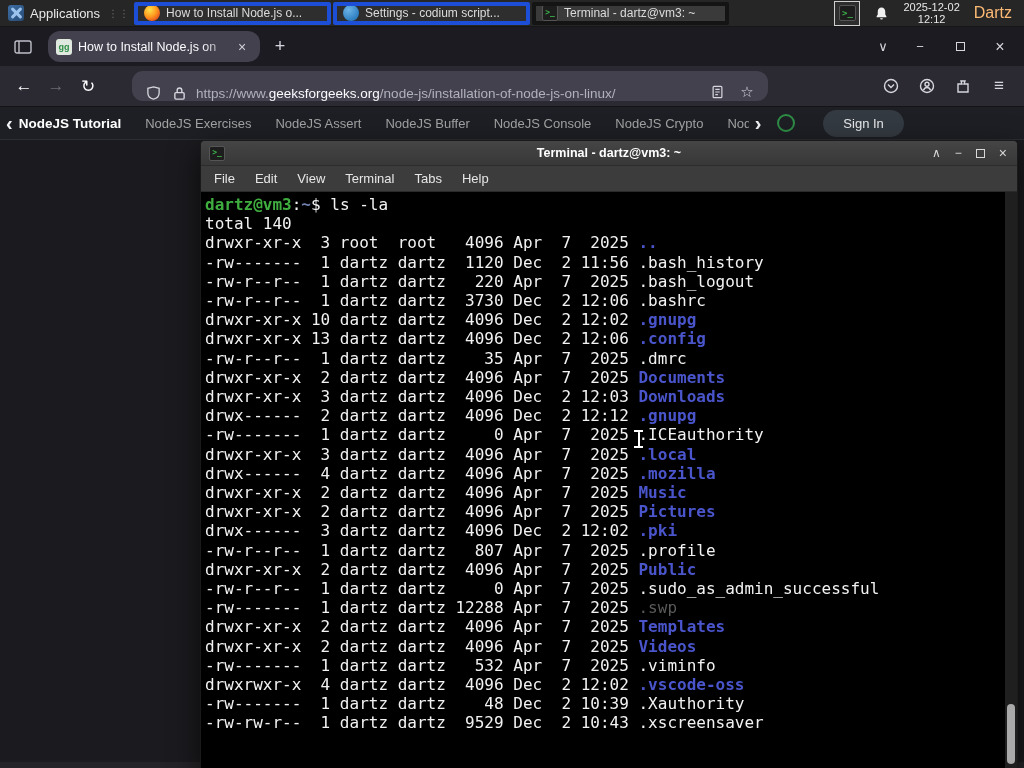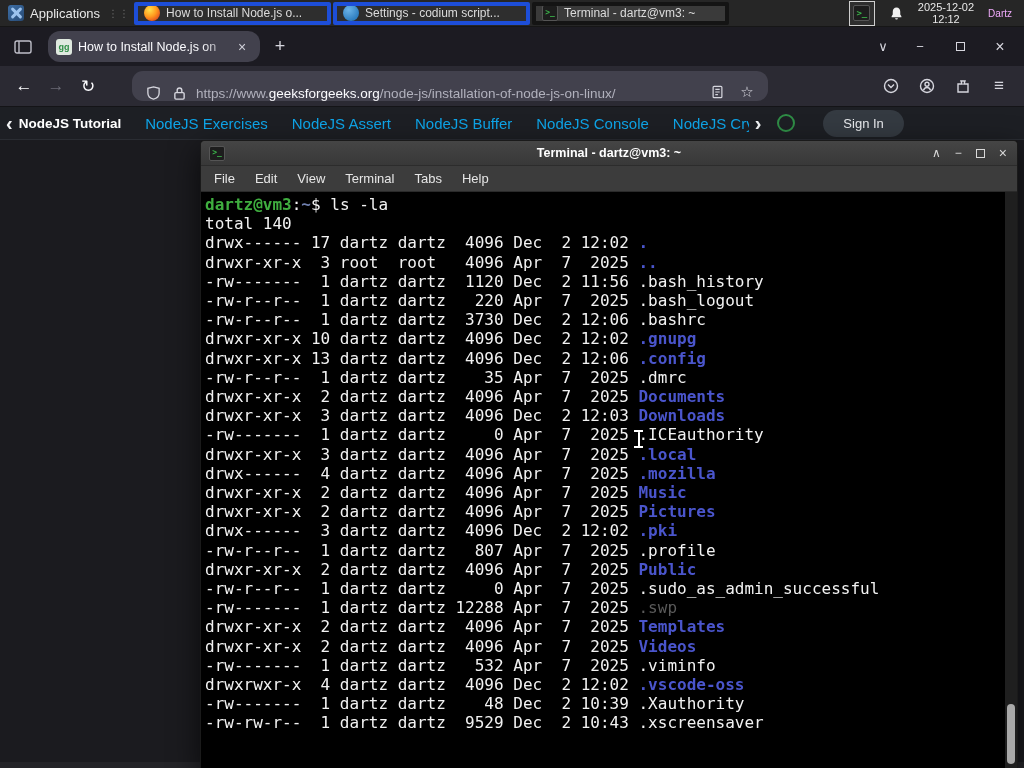--- a/index.html
+++ b/index.html
@@ -33,21 +33,21 @@
     display:flex; align-items:center; justify-content:center; }
   .term-ico::before { content:">_"; font-size:8px; line-height:1; }
   .icon-terminal { border-radius:2px; }
   .tray { margin-left:auto; display:flex; align-items:center; gap:14px; padding-right:8px; height:27px; }
   .tray-term { width:26px; height:25px; border:1px solid #cfcfcf; background:#2e2e2e;
     display:flex; align-items:center; justify-content:center; }
   .tray-term .term-ico { width:17px; height:16px; }
   .tray-term .term-ico::before { font-size:9px; }
   .bell-icon svg { display:block; }
   .clock { text-align:center; color:#e8e8e8; font-size:11px; line-height:12px; }
-  .user-label { color:#f0abfc; font-size:10px; padding-right:4px; }
+  .user-label { color:#fdba74; font-size:16px; padding-right:4px; }
 
   
   .browser { position:absolute; left:0; top:27px; width:1024px; height:741px; background:#1b1b1f; }
   .tabbar { position:absolute; left:0; top:0; width:1024px; height:39px; background:#1c1b22;
     display:flex; align-items:center; }
   .fxview { width:30px; height:28px; margin-left:8px; display:flex; align-items:center; justify-content:center;
     color:#bfbfc9; border-radius:4px; }
   .tab { position:relative; display:flex; align-items:center; gap:6px; width:212px; height:31px;
     margin-left:10px; background:#42414d; border-radius:12px; padding:0 8px; color:#fbfbfe; font-size:12.5px; }
   .tab .tab-title { white-space:nowrap; overflow:hidden; flex:1; position:relative; }
@@ -80,21 +80,21 @@
   .url-end-ics { display:flex; align-items:center; gap:4px; }
   .star { font-size:15px; color:#d6d6de; }
   .toolbar-right { display:flex; align-items:center; gap:6px; margin-left:auto; margin-right:10px; color:#d6d6de; }
   .toolbar-right .tb-ic { font-size:17px; }
 
   
   .sitenav { position:absolute; left:0; top:80px; width:1024px; height:33px; background:#1d1f24;
     display:flex; align-items:center; border-bottom:1px solid #2a2d33; }
   .chev { color:#f2f3f5; font-size:20px; font-weight:bold; line-height:1; padding:0 6px; }
   .navlinks { display:flex; align-items:center; gap:24px; white-space:nowrap; overflow:hidden; width:730px; }
-  .navlink { color:#0ea5e9; font-size:15px; }
+  .navlink { color:#a3a3a3; font-size:13px; }
   .navlink.bold { color:#ffffff; font-weight:bold; font-size:13.5px; }
   .search-ring { width:18px; height:18px; border:2px solid #2f8d46; border-radius:50%; margin:0 14px 0 10px; }
   .signin { background:#343a41; color:#e8eaed; font-size:13px; padding:6px 20px; border-radius:16px; margin-left:14px; }
   .page-content { position:absolute; left:0; top:113px; width:1024px; height:628px; background:#1b1b1f; }
   .page-bottom-strip { position:absolute; left:0; bottom:0; width:1024px; height:6px; background:#242428; }
 
   
   .terminal { position:absolute; left:200px; top:140px; width:818px; height:628px; z-index:50;
     background:#000; border:1px solid #1a1a1a; border-radius:3px 3px 0 0;
     box-shadow:0 10px 30px rgba(0,0,0,.65); }
@@ -288,30 +288,30 @@
         <span class="t-menu-item">Edit</span>
         <span class="t-menu-item">View</span>
         <span class="t-menu-item">Terminal</span>
         <span class="t-menu-item">Tabs</span>
         <span class="t-menu-item">Help</span>
     </div>
     <div class="t-body">
       <div class="t-out">
         <div class="tline"><span class="p-user">dartz@vm3</span><span>:</span><span class="p-path">~</span><span>$ ls -la</span></div>
         <div class="tline">total 140</div>
-        <div class="tline dir"><span class="pre">drwx------ 17 dartz dartz  4096 Dec  2 12:02 </span><span class="fname">.</span></div>
           <div class="tline dir"><span class="pre">drwxr-xr-x  3 root  root   4096 Apr  7  2025 </span><span class="fname">..</span></div>
           <div class="tline file"><span class="pre">-rw-------  1 dartz dartz  1120 Dec  2 11:56 </span><span class="fname">.bash_history</span></div>
           <div class="tline file"><span class="pre">-rw-r--r--  1 dartz dartz   220 Apr  7  2025 </span><span class="fname">.bash_logout</span></div>
           <div class="tline file"><span class="pre">-rw-r--r--  1 dartz dartz  3730 Dec  2 12:06 </span><span class="fname">.bashrc</span></div>
           <div class="tline dir"><span class="pre">drwxr-xr-x 10 dartz dartz  4096 Dec  2 12:02 </span><span class="fname">.gnupg</span></div>
           <div class="tline dir"><span class="pre">drwxr-xr-x 13 dartz dartz  4096 Dec  2 12:06 </span><span class="fname">.config</span></div>
           <div class="tline file"><span class="pre">-rw-r--r--  1 dartz dartz    35 Apr  7  2025 </span><span class="fname">.dmrc</span></div>
           <div class="tline dir"><span class="pre">drwxr-xr-x  2 dartz dartz  4096 Apr  7  2025 </span><span class="fname">Documents</span></div>
           <div class="tline dir"><span class="pre">drwxr-xr-x  3 dartz dartz  4096 Dec  2 12:03 </span><span class="fname">Downloads</span></div>
+          <div class="tline dir"><span class="pre">drwx------  2 dartz dartz  4096 Dec  2 12:12 </span><span class="fname">.gnupg</span></div>
           <div class="tline file"><span class="pre">-rw-------  1 dartz dartz     0 Apr  7  2025 </span><span class="fname">.ICEauthority</span></div>
           <div class="tline dir"><span class="pre">drwxr-xr-x  3 dartz dartz  4096 Apr  7  2025 </span><span class="fname">.local</span></div>
           <div class="tline dir"><span class="pre">drwx------  4 dartz dartz  4096 Apr  7  2025 </span><span class="fname">.mozilla</span></div>
           <div class="tline dir"><span class="pre">drwxr-xr-x  2 dartz dartz  4096 Apr  7  2025 </span><span class="fname">Music</span></div>
           <div class="tline dir"><span class="pre">drwxr-xr-x  2 dartz dartz  4096 Apr  7  2025 </span><span class="fname">Pictures</span></div>
           <div class="tline dir"><span class="pre">drwx------  3 dartz dartz  4096 Dec  2 12:02 </span><span class="fname">.pki</span></div>
           <div class="tline file"><span class="pre">-rw-r--r--  1 dartz dartz   807 Apr  7  2025 </span><span class="fname">.profile</span></div>
           <div class="tline dir"><span class="pre">drwxr-xr-x  2 dartz dartz  4096 Apr  7  2025 </span><span class="fname">Public</span></div>
           <div class="tline file"><span class="pre">-rw-r--r--  1 dartz dartz     0 Apr  7  2025 </span><span class="fname">.sudo_as_admin_successful</span></div>
           <div class="tline dim"><span class="pre">-rw-------  1 dartz dartz 12288 Apr  7  2025 </span><span class="fname">.swp</span></div>

